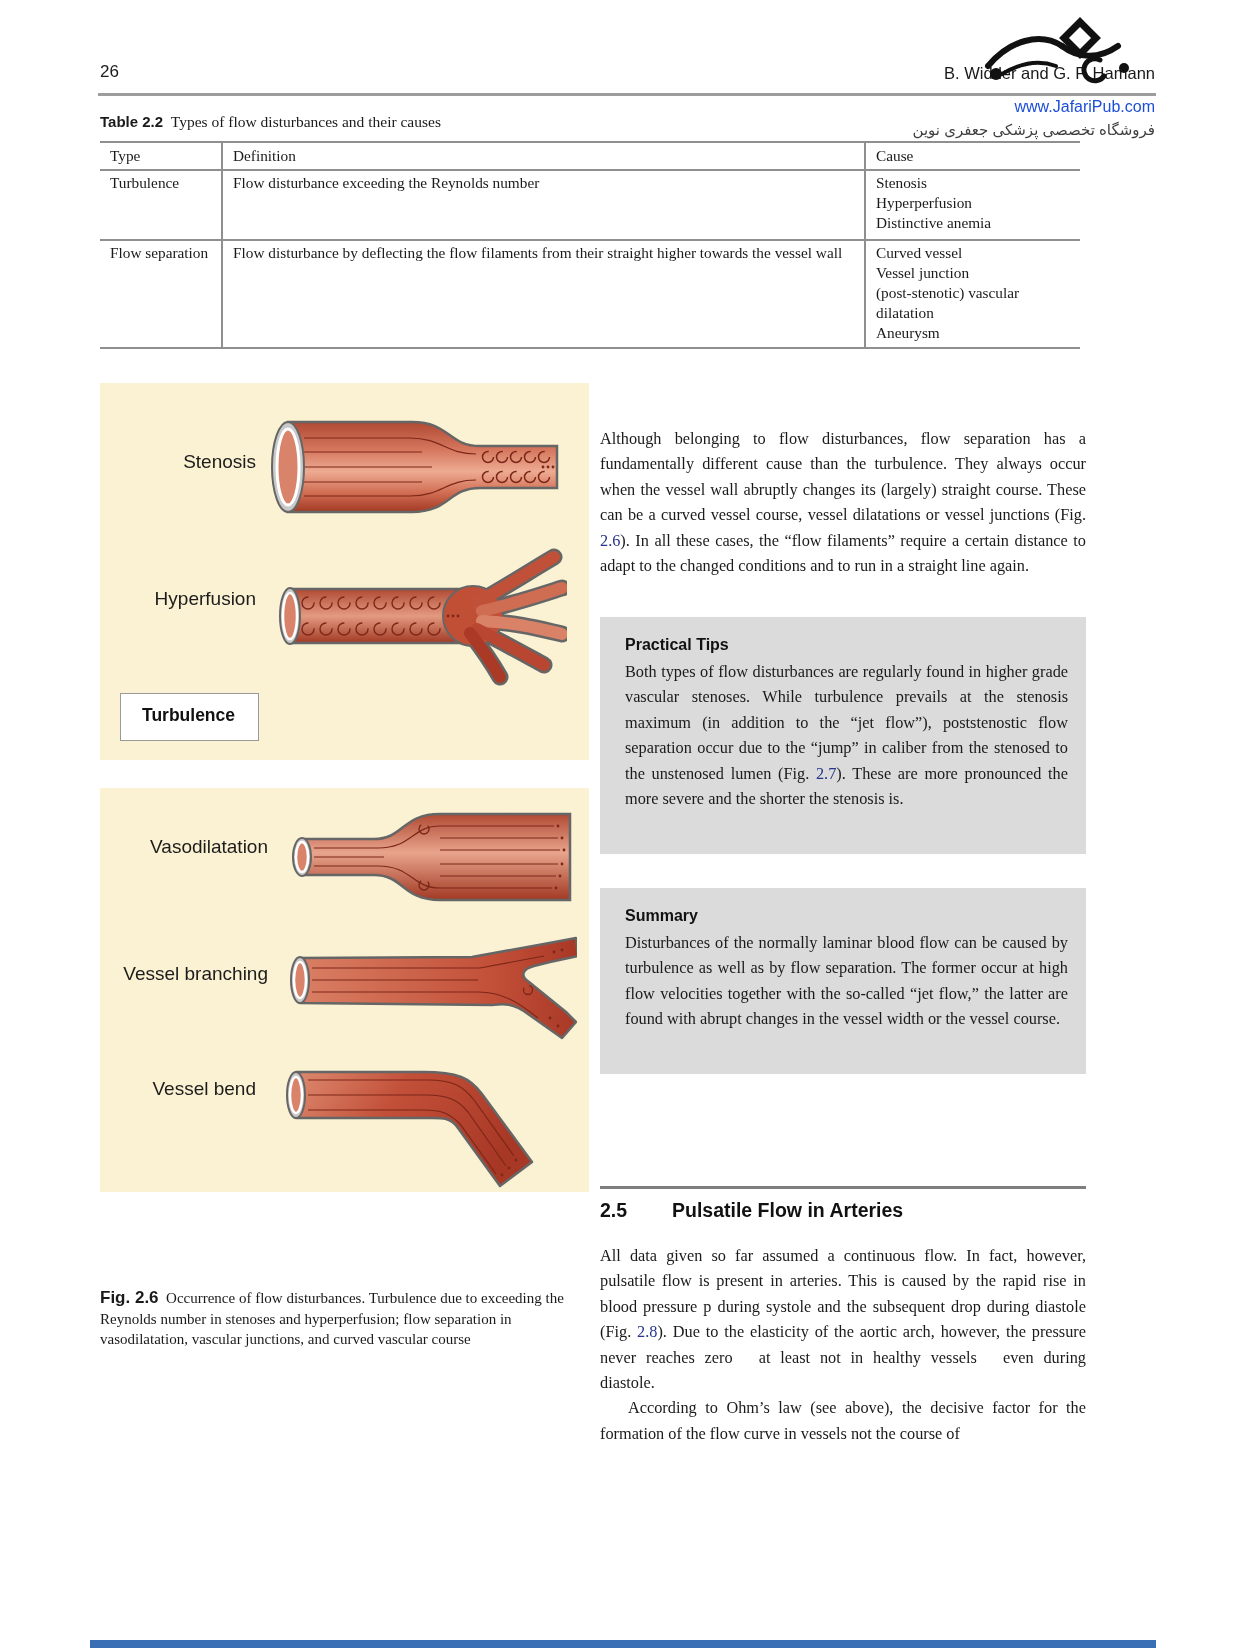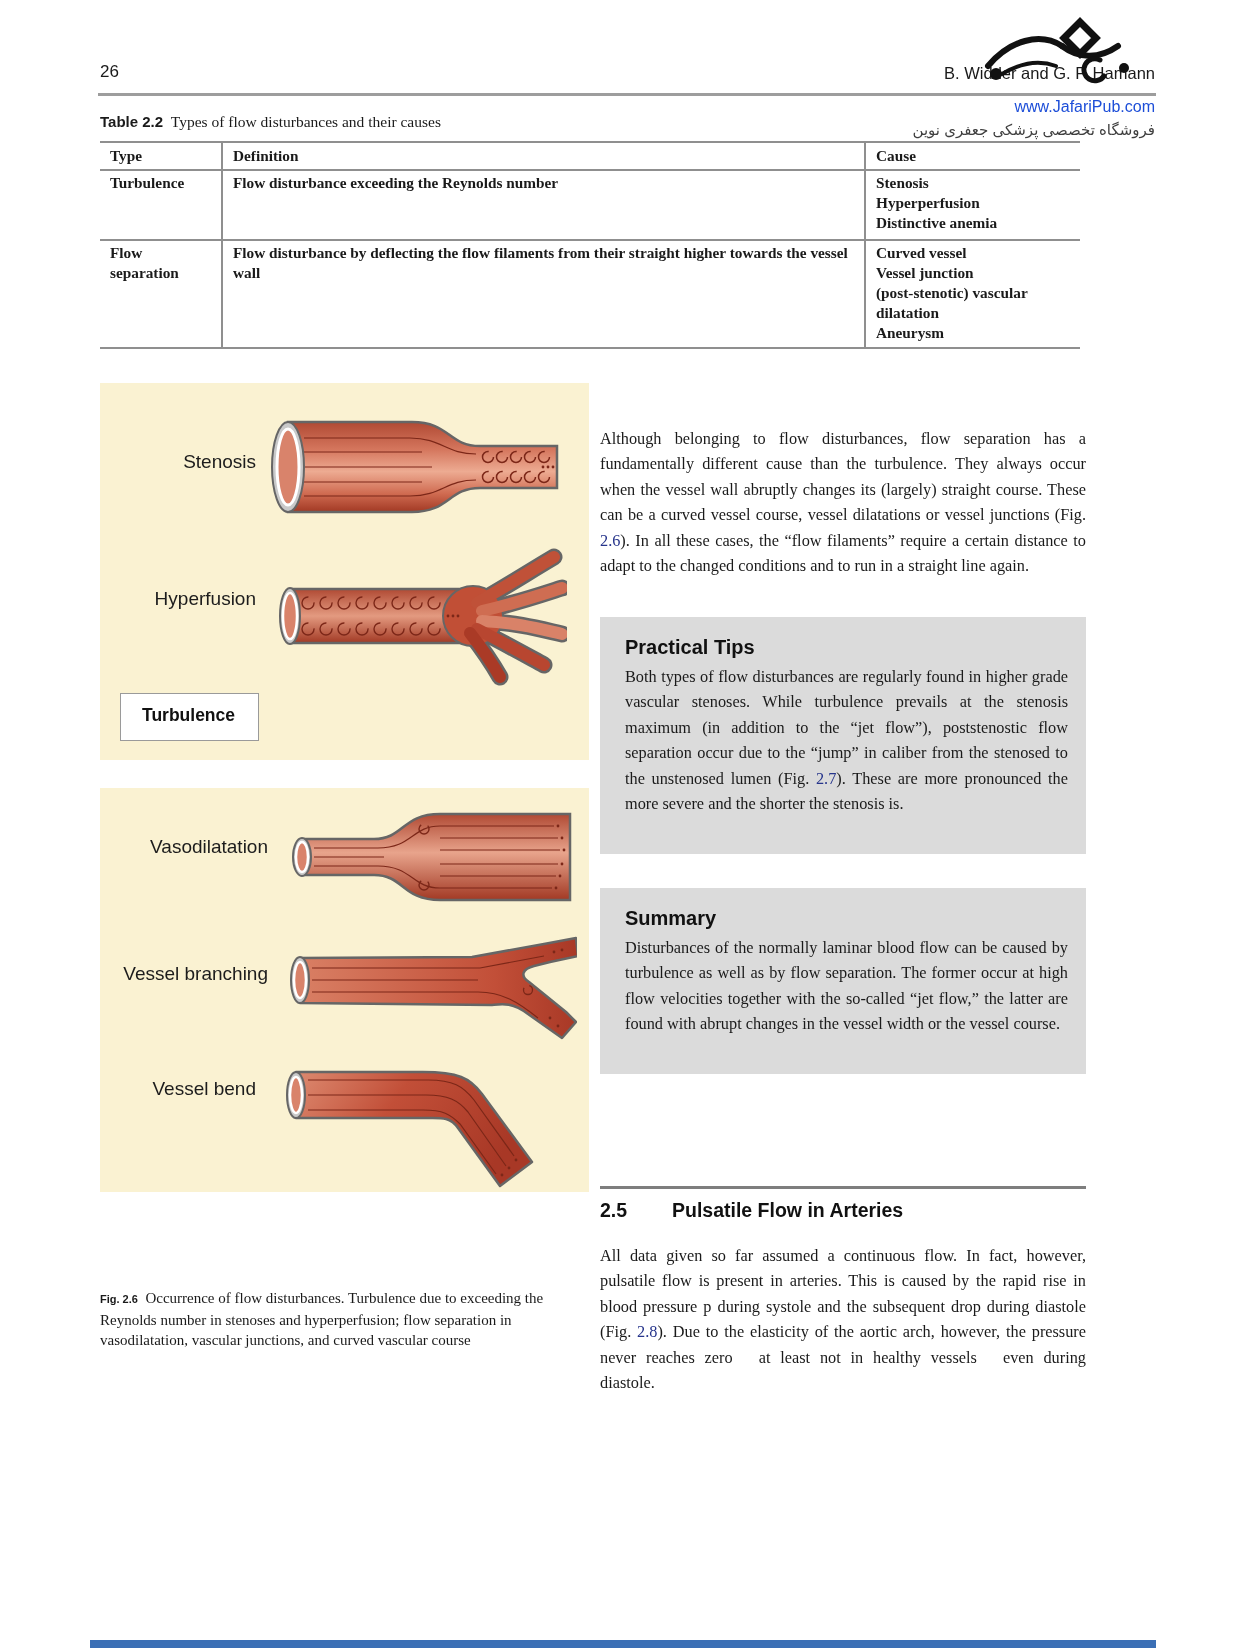--- a/index.html
+++ b/index.html
@@ -16,46 +16,46 @@
   .running-head{right:86px;top:64px;font-size:16.5px;}
   .head-rule{left:98px;top:93px;width:1058px;height:3px;background:#9d9d9d;}
   .site-url{right:86px;top:98px;font-size:16px;color:#1d4ed8;}
   .persian-note{right:86px;top:121px;font-size:15px;color:#3f3f3f;direction:rtl;}
   .logo{left:982px;top:16px;width:150px;height:78px;}
 
   
   .table-caption{left:100px;top:113px;font-size:15.5px;}
   .table-caption b{font-family:"Liberation Sans","DejaVu Sans",sans-serif;font-size:15px;}
   .t22{left:100px;top:141px;width:980px;border-top:2px solid #8f8f8f;border-bottom:2px solid #8f8f8f;border-collapse:collapse;table-layout:fixed;font-size:15.3px;line-height:20px;}
-  .t22 td,.t22 th{vertical-align:top;text-align:left;font-weight:bold;padding:2px 10px 4px 10px;}
+  .t22 td,.t22 th{vertical-align:top;text-align:left;font-weight:normal;padding:2px 10px 4px 10px;}
   .t22 col.c1{width:122px;} .t22 col.c2{width:643px;} .t22 col.c3{width:215px;}
   .t22 thead th{border-bottom:2px solid #8f8f8f;padding-top:3px;padding-bottom:3px;}
   .t22 td+td,.t22 th+th{border-left:2px solid #8f8f8f;}
   .t22 tbody tr.r1 td{border-bottom:2px solid #8f8f8f;height:62px;}
   .t22 tbody tr.r2 td{height:96px;}
 
   
   .panel{background:#FAF2D2;}
   .panel1{left:100px;top:383px;width:489px;height:377px;}
   .panel2{left:100px;top:788px;width:489px;height:404px;}
   .vlabel{font-size:19px;color:#1c1c1c;text-align:right;width:156px;left:0;}
   .labelbox{background:#ffffff;border:1px solid #9a9a9a;font-weight:bold;font-size:17.5px;color:#111;}
   .labelbox .inner{padding:10px 0 0 21px;line-height:23px;}
   .fig-caption{left:100px;top:1288px;width:484px;font-size:15px;line-height:20.5px;color:#1a1a1a;}
-  .fig-caption b{font-family:"Liberation Sans","DejaVu Sans",sans-serif;font-size:11px;}
+  .fig-caption b{font-family:"Liberation Sans","DejaVu Sans",sans-serif;font-size:17px;}
 
   
   .rcol{left:600px;width:486px;}
   .h2{font-weight:bold;font-size:19.5px;color:#111;}
   .h2 .num{display:inline-block;width:72px;}
   .body-par{font-size:16.3px;line-height:25.4px;text-align:justify;}
   .figref{color:#26348B;cursor:pointer;}
   .graybox{background:#DBDBDB;}
   .graybox .bx-inner{padding:19px 18px 0 25px;}
-  .bx-title{font-weight:bold;font-size:20px;color:#111;margin-bottom:5px;}
+  .bx-title{font-weight:bold;font-size:16px;color:#111;margin-bottom:5px;}
   .rule2{height:3px;background:#7e7e7e;}
   .indent{text-indent:28px;}
 
   
   .footer-bar{left:90px;top:1640px;width:1066px;height:8px;background:#3B6FB5;}
 </style>
 </head>
 <body>
 
 <div class="page">
@@ -316,17 +316,18 @@
   <div class="abs rcol rule2" style="top:1186px;"></div>
 
   <div class="abs rcol sans h2" style="top:1199px;">
     <span class="num">2.5</span><span>Pulsatile Flow in Arteries</span>
   </div>
 
   <div class="abs rcol" style="top:1243px;">
     <div class="body-par">
       <span>All data given so far assumed a continuous flow. In fact, however, pulsatile flow is present in arteries. This is caused by the rapid rise in blood pressure p during systole and the subsequent drop during diastole (Fig. </span><span class="figref">2.8</span><span>). Due to the elasticity of the aortic arch, however, the pressure never reaches zero   at least not in healthy vessels   even during diastole.</span>
     </div>
+    <div class="body-par indent">According to Ohm’s law (see above), the decisive factor for the formation of the flow curve in vessels not the course of</div>
   </div>
 
   <div class="abs footer-bar"></div>
 
 </div>
 
 </body></html>

